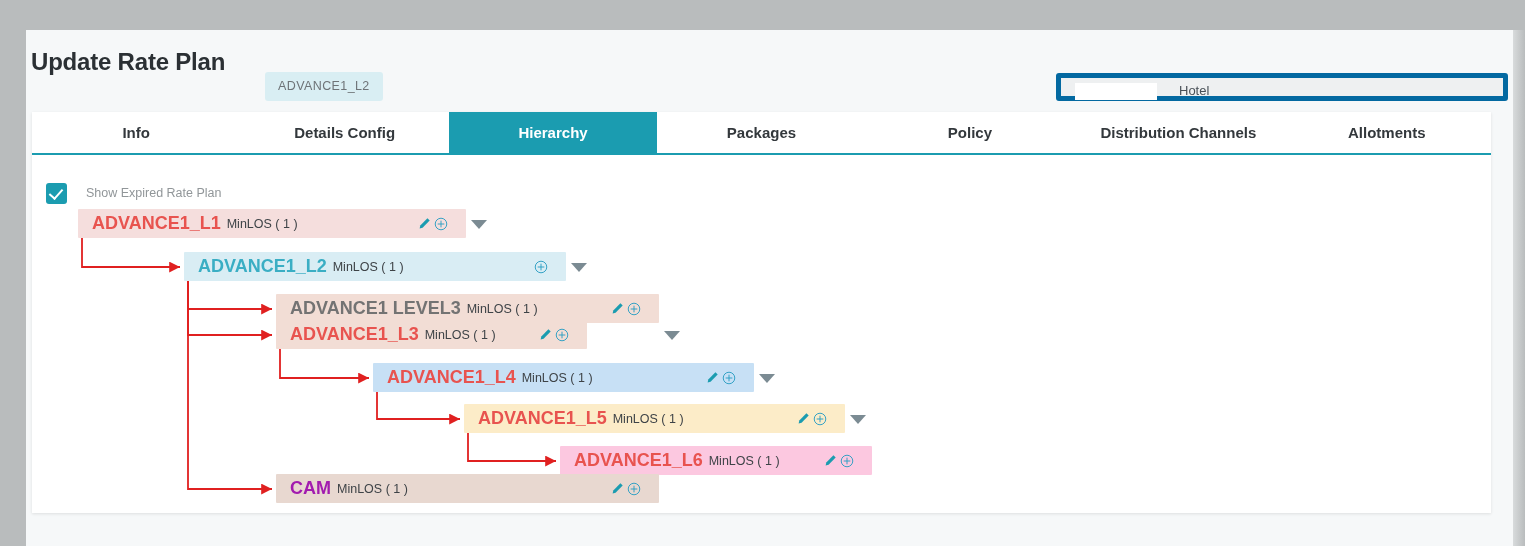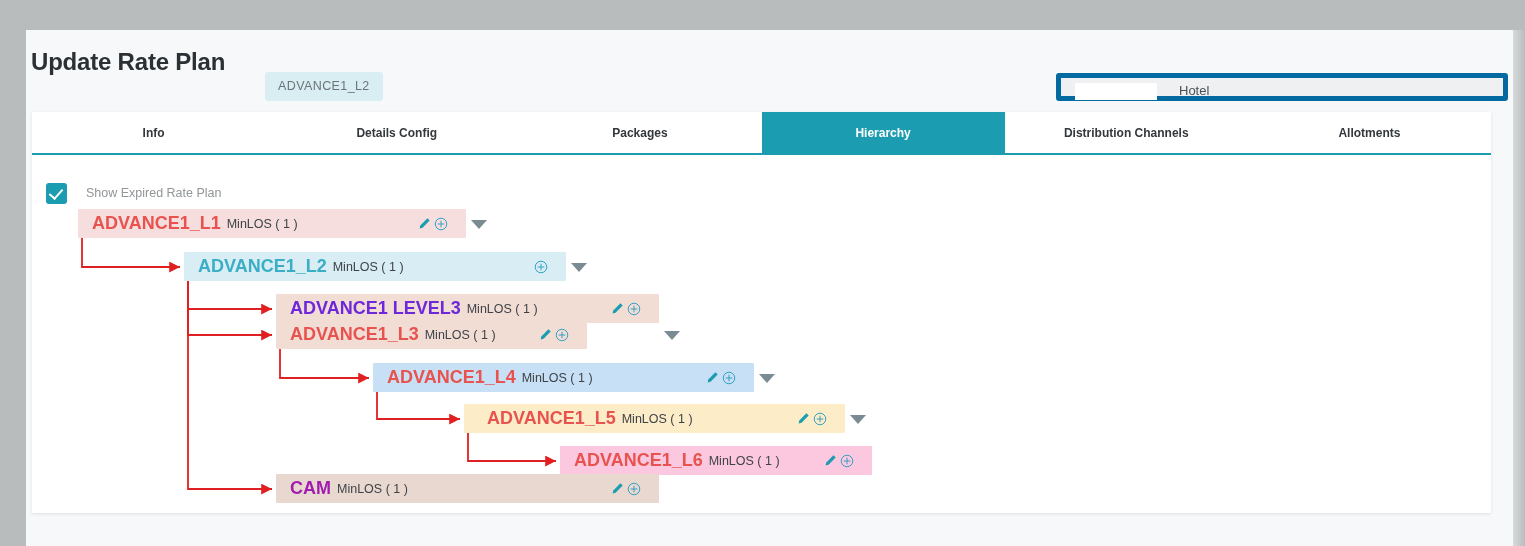--- a/index.html
+++ b/index.html
@@ -57,21 +57,21 @@
     box-shadow:0 1px 3px rgba(0,0,0,.10);
   }
 
   
   .tabs {
     position:absolute; left:0; top:0; width:1459px; height:43px;
     display:flex; border-bottom:2px solid #1b9cb0;
   }
   .tab {
     flex:1 1 0; display:flex; align-items:center; justify-content:center;
-    font-size:12px; font-weight:bold; color:#33383c;
+    font-size:15px; font-weight:bold; color:#33383c;
     cursor:pointer; user-select:none;
   }
   .tab.active { background:#1b9cb0; color:#ffffff; }
 
   
   .chk-row { position:absolute; left:0; top:59px; width:1459px; height:44px; }
   .chk-box {
     position:absolute; left:14px; top:12px; width:21px; height:21px;
     background:#1b9cb0; border-radius:3px; cursor:pointer;
   }
@@ -123,22 +123,23 @@
       <div class="hotel-redact"></div>
       <div class="hotel-label">Hotel</div>
     </div>
   </div>
 
   <div class="card">
 
     <div class="tabs" id="tabs">
         <div class="tab">Info</div>
         <div class="tab">Details Config</div>
+        <div class="tab active">Hierarchy</div>
         <div class="tab">Packages</div>
-        <div class="tab active">Hierarchy</div>
+        <div class="tab">Policy</div>
         <div class="tab">Distribution Channels</div>
         <div class="tab">Allotments</div>
       </div>
 
     <div class="chk-row">
       <div class="chk-box"></div>
       <div class="chk-label">Show Expired Rate Plan</div>
     </div>
 
     <div class="tree" id="tree">
@@ -181,21 +182,21 @@
             <span class="ic">
               <svg width="14" height="14" viewBox="0 0 16 16">
                 <circle cx="8" cy="8" r="6.6" fill="none" stroke="#2f9fc4" stroke-width="1.1"></circle>
                 <path d="M8 4.2V11.8M4.2 8H11.8" stroke="#2f9fc4" stroke-width="1.1"></path>
               </svg>
             </span>
           </div>
         </div>
         <div class="caret" style="position: absolute; left: 539px; top: 64px;"></div>
         <div class="node" style="left: 244px; top: 95px; width: 383px; background: rgb(242, 221, 213);">
-          <span class="node-name" style="color: #6d28d9; margin-left: 14px;">ADVANCE1 LEVEL3</span>
+          <span class="node-name" style="color: #737373; margin-left: 14px;">ADVANCE1 LEVEL3</span>
           <span class="node-meta">MinLOS ( 1 )</span>
           <div class="icons" style="right: 18px;">
             <span class="ic">
               <svg width="13" height="13" viewBox="0 0 16 16">
                 <path d="M11.6 1.6 14.4 4.4 5.6 13.2 2 14l.8-3.6z" fill="#1b9cb0"></path>
               </svg>
             </span>
             <span class="ic">
               <svg width="14" height="14" viewBox="0 0 16 16">
                 <circle cx="8" cy="8" r="6.6" fill="none" stroke="#2f9fc4" stroke-width="1.1"></circle>
@@ -233,21 +234,21 @@
             </span>
             <span class="ic">
               <svg width="14" height="14" viewBox="0 0 16 16">
                 <circle cx="8" cy="8" r="6.6" fill="none" stroke="#2f9fc4" stroke-width="1.1"></circle>
                 <path d="M8 4.2V11.8M4.2 8H11.8" stroke="#2f9fc4" stroke-width="1.1"></path>
               </svg>
             </span>
           </div>
         </div>
         <div class="caret" style="position: absolute; left: 727px; top: 175px;"></div>
-        <div class="node" style="left: 432px; top: 205px; width: 381px; background: rgb(252, 236, 200); padding-left: 9px;">
+        <div class="node" style="left: 432px; top: 205px; width: 381px; background: rgb(252, 236, 200);">
           <span class="node-name" style="color: rgb(232, 83, 79); margin-left: 14px;">ADVANCE1_L5</span>
           <span class="node-meta">MinLOS ( 1 )</span>
           <div class="icons" style="right: 18px;">
             <span class="ic">
               <svg width="13" height="13" viewBox="0 0 16 16">
                 <path d="M11.6 1.6 14.4 4.4 5.6 13.2 2 14l.8-3.6z" fill="#1b9cb0"></path>
               </svg>
             </span>
             <span class="ic">
               <svg width="14" height="14" viewBox="0 0 16 16">

